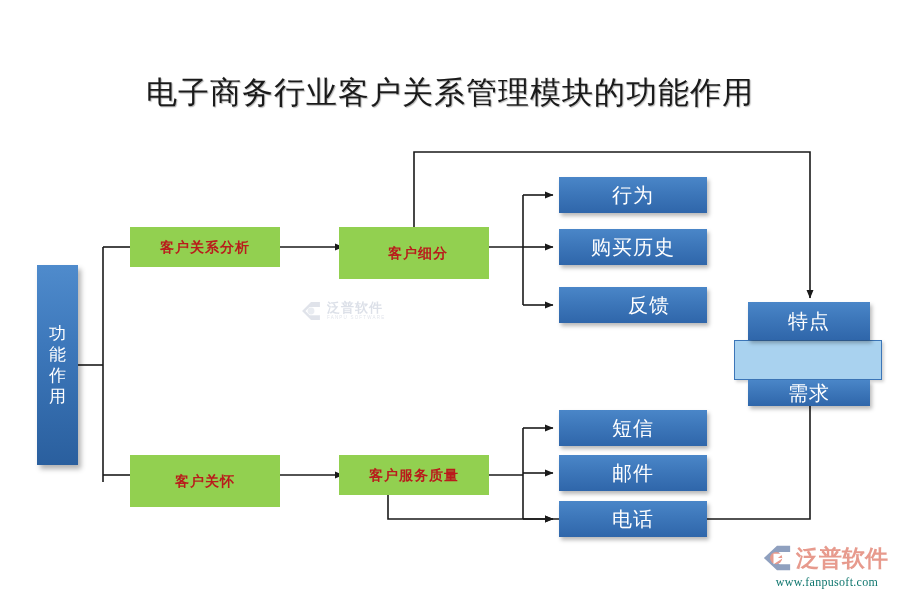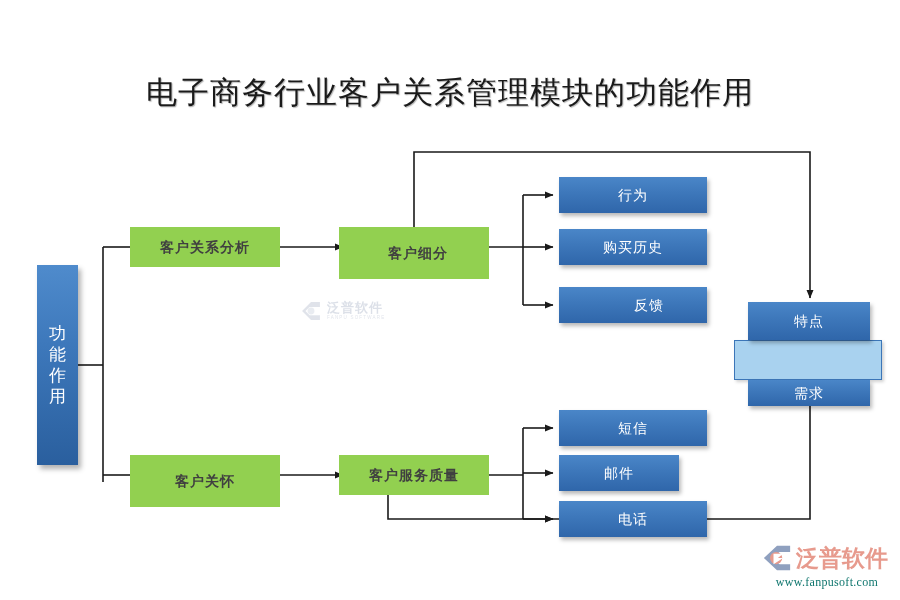--- a/index.html
+++ b/index.html
@@ -30,32 +30,32 @@
     position:absolute;
     display:flex;align-items:center;justify-content:center;
     box-sizing:border-box;
     text-align:center;
     line-height:1.15;
   }
 
   
   .green{
     background:#92d050;
-    color:#404040;
+    color:#b91c1c;
     font-size:14px;font-weight:bold;
     font-family:"Liberation Sans","DejaVu Sans",sans-serif;
     letter-spacing:1px;
     text-align:right;
   }
 
   
   .blue{
     background:linear-gradient(180deg,#4a86c8 0%,#3d77ba 45%,#2f66aa 100%);
     color:#ffffff;
-    font-size:14px;font-weight:normal;
+    font-size:20px;font-weight:normal;
     letter-spacing:1px;
     box-shadow:2px 3px 4px rgba(0,0,0,.28);
   }
 
   
   #trunk{
     left:37px;top:265px;width:41px;height:200px;
     background:linear-gradient(180deg,#4f8bcc 0%,#3d78bb 40%,#2a5f9e 100%);
     color:#ffffff;
     box-shadow:3px 4px 5px rgba(0,0,0,.3);
@@ -183,21 +183,21 @@
   </div>
 
   <div class="node blue" style="left:559px;top:287px;width:148px;height:36px;padding-left:32px;">
     <span>反馈</span>
   </div>
 
   <div class="node blue" style="left:559px;top:410px;width:148px;height:36px;">
     <span>短信</span>
   </div>
 
-  <div class="node blue" style="left:559px;top:455px;width:120px;height:36px;">
+  <div class="node blue" style="left:559px;top:455px;width:148px;height:36px;">
     <span>邮件</span>
   </div>
 
   <div class="node blue overlap" style="left:748px;top:302px;width:122px;height:38px;">
     <span>特点</span>
   </div>
 
   <div class="node blue" style="left:559px;top:501px;width:148px;height:36px;">
     <span>电话</span>
   </div>

